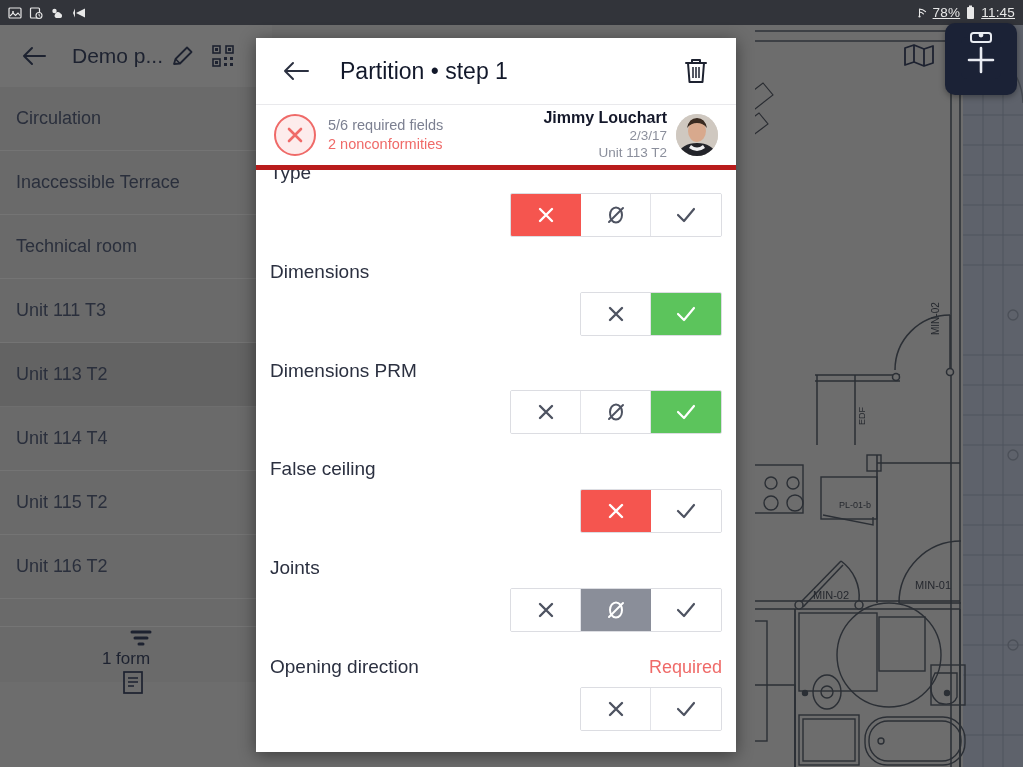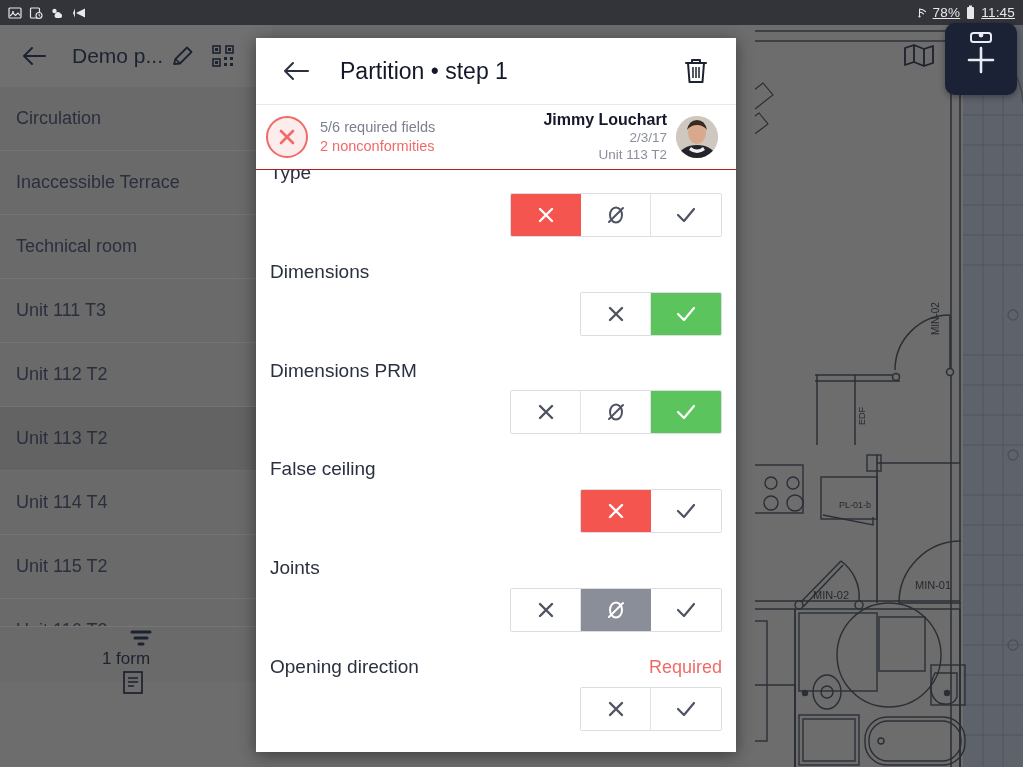--- a/index.html
+++ b/index.html
@@ -94,21 +94,21 @@
     height: 67px; flex: none; display: flex; align-items: center;
     padding: 0 20px; background: #fff;
     border-bottom: 1px solid #e9e9ec;
   }
   .dlg-title {
     font-size: 23px; color: #12182a; margin-left: 24px; flex: 1;
     white-space: nowrap;
   }
   .dlg-status {
     height: 65px; flex: none; display: flex; align-items: center;
-    padding: 0 18px 0 10px; border-bottom: 1px solid #b91c1c; background: #fff;
+    padding: 0 18px 0 18px; border-bottom: 5px solid #b91c1c; background: #fff;
   }
   .status-circle {
     width: 42px; height: 42px; border-radius: 50%;
     border: 2px solid #ef6a68; background: #fdecec;
     display: flex; align-items: center; justify-content: center;
     flex: none;
   }
   .status-text { margin-left: 12px; line-height: 1.3; }
   .status-line1 { font-size: 14.5px; color: #7c8091; }
   .status-line2 { font-size: 14.5px; color: #ef6a68; }
@@ -364,23 +364,20 @@
           </div>
         <div class="list-row">
             <span>Inaccessible Terrace</span>
           </div>
         <div class="list-row">
             <span>Technical room</span>
           </div>
         <div class="list-row">
             <span>Unit 111 T3</span>
           </div>
-        <div class="list-row">
-            <span>Unit 112 T2</span>
-          </div>
         <div class="list-row selected">
             <span>Unit 113 T2</span>
           </div>
         <div class="list-row">
             <span>Unit 114 T4</span>
           </div>
         <div class="list-row">
             <span>Unit 115 T2</span>
           </div>
         <div class="list-row">

